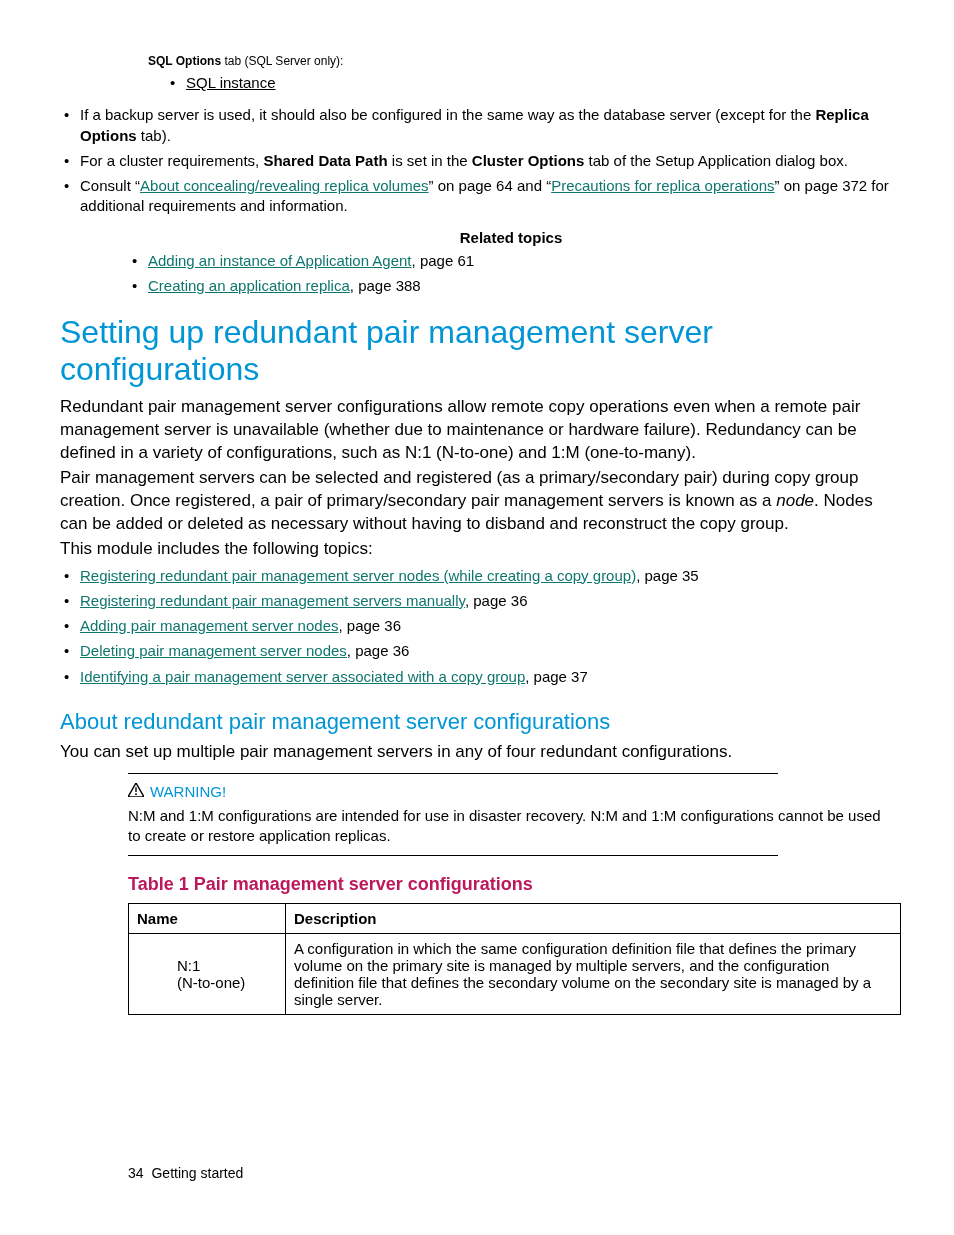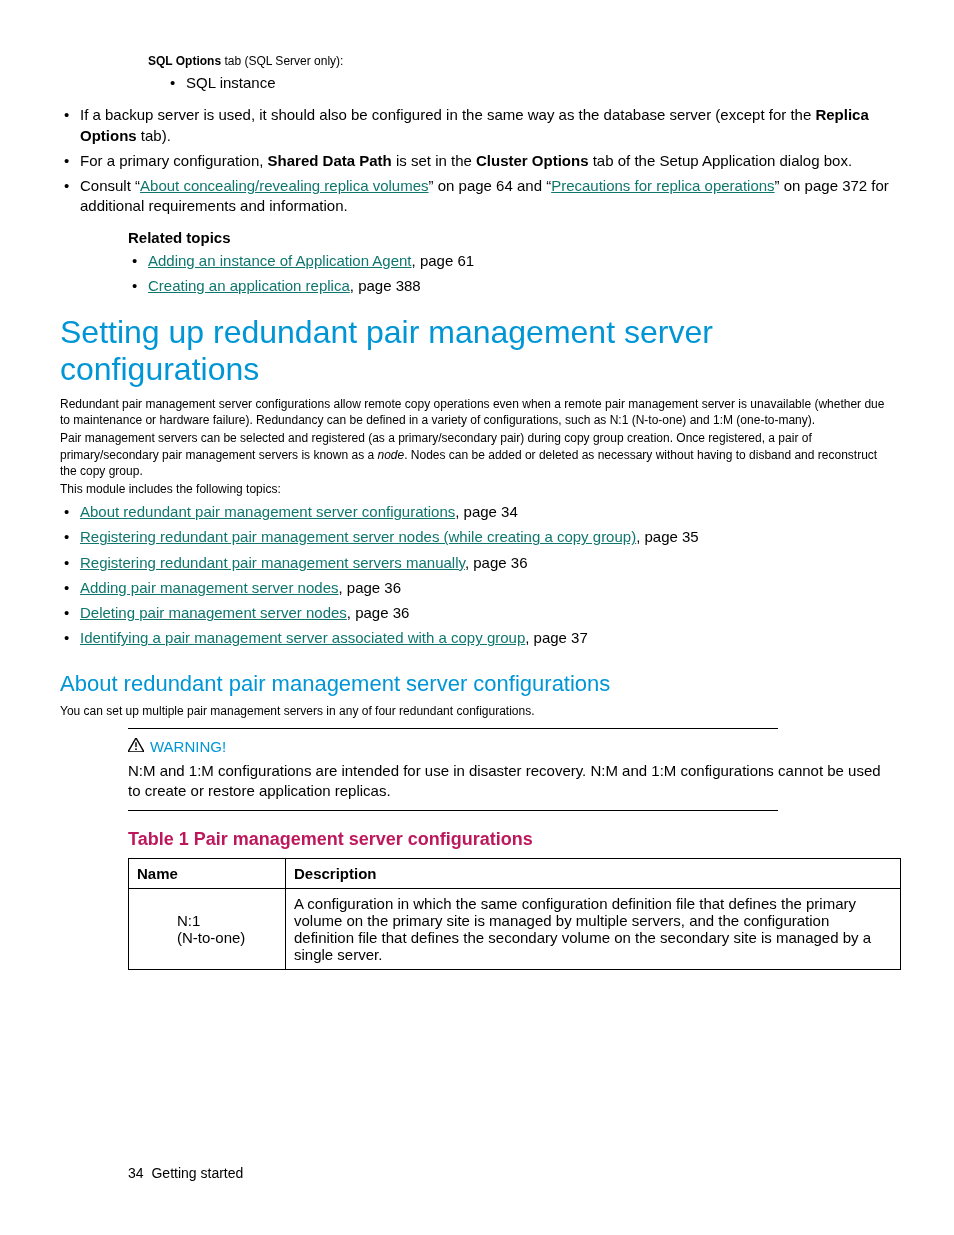--- a/index.html
+++ b/index.html
@@ -30,21 +30,21 @@
     letter-spacing: 0px;
   }
   .h2 {
     color: #0096d6;
     font-size: 22px;
     font-weight: 300;
     margin: 22px 0 6px 0;
   }
   
   p.body {
-    font-size: 12px;
+    font-size: 17px;
     line-height: 1.35;
     margin: 2px 0;
   }
   .bold { font-weight: 700; }
   .italic { font-style: italic; }
   .link { color: #0f766e; }
   
   ul.bul {
     list-style: none;
     padding: 0;
@@ -63,20 +63,21 @@
     left: 4px;
     top: 0;
     color: #000;
     font-size: 15px;
   }
   
   .rel-head {
     font-weight: 700;
     font-size: 15px;
     margin: 10px 0 2px 0;
+    text-align: center;
   }
   
   .hr {
     border: none;
     border-top: 1px solid #000;
     margin: 9px 0;
     width: 650px;
   }
   .warn-line {
     font-size: 15px;
@@ -126,31 +127,31 @@
 </style>
 </head>
 <body>
 
 <div class="page">
 
   <div class="blk-2">
     <div style="font-size:12px;">
       <span class="bold">SQL Options</span><span> tab (SQL Server only):</span>
     </div>
-    <ul class="bul" style="margin-left:18px;">
+    <ul class="bul" style="margin-left:18px;text-decoration:underline;">
       <li>SQL instance</li>
     </ul>
   </div>
 
   <ul class="bul blk-1">
     <li>
       <span>If a backup server is used, it should also be configured in the same way as the database server (except for the </span><span class="bold">Replica Options</span><span> tab).</span>
     </li>
     <li>
-      <span>For a primary configuration, </span><span class="bold">Shared Data Path</span><span> is set in the </span><span class="bold">Cluster Options</span><span> tab of the Setup Application dialog box.</span>
+      <span>For a cluster requirements, </span><span class="bold">Shared Data Path</span><span> is set in the </span><span class="bold">Cluster Options</span><span> tab of the Setup Application dialog box.</span>
     </li>
     <li>
       <span>Consult “</span><a class="link" href="#">About concealing/revealing replica volumes</a><span>” on page 64 and “</span><a class="link" href="#">Precautions for replica operations</a><span>” on page 372 for additional requirements and information.</span>
     </li>
   </ul>
 
   <div class="blk-1">
     <div class="rel-head">Related topics</div>
     <ul class="bul">
       <li><a class="link" href="#">Adding an instance of Application Agent</a><span>, page 61</span></li>
@@ -162,21 +163,20 @@
 
   <p class="body blk-1">Redundant pair management server configurations allow remote copy operations even when a remote pair management server is unavailable (whether due to maintenance or hardware failure). Redundancy can be defined in a variety of configurations, such as N:1 (N-to-one) and 1:M (one-to-many).</p>
 
   <p class="body blk-1">
     <span>Pair management servers can be selected and registered (as a primary/secondary pair) during copy group creation. Once registered, a pair of primary/secondary pair management servers is known as a </span><span class="italic">node</span><span>. Nodes can be added or deleted as necessary without having to disband and reconstruct the copy group.</span>
   </p>
 
   <p class="body blk-1">This module includes the following topics:</p>
 
   <ul class="bul blk-1">
-    <li><a class="link" href="#">About redundant pair management server configurations</a><span>, page 34</span></li>
     <li><a class="link" href="#">Registering redundant pair management server nodes (while creating a copy group)</a><span>, page 35</span></li>
     <li><a class="link" href="#">Registering redundant pair management servers manually</a><span>, page 36</span></li>
     <li><a class="link" href="#">Adding pair management server nodes</a><span>, page 36</span></li>
     <li><a class="link" href="#">Deleting pair management server nodes</a><span>, page 36</span></li>
     <li><a class="link" href="#">Identifying a pair management server associated with a copy group</a><span>, page 37</span></li>
   </ul>
 
   <div class="h2">About redundant pair management server configurations</div>
 
   <p class="body blk-1">You can set up multiple pair management servers in any of four redundant configurations.</p>

